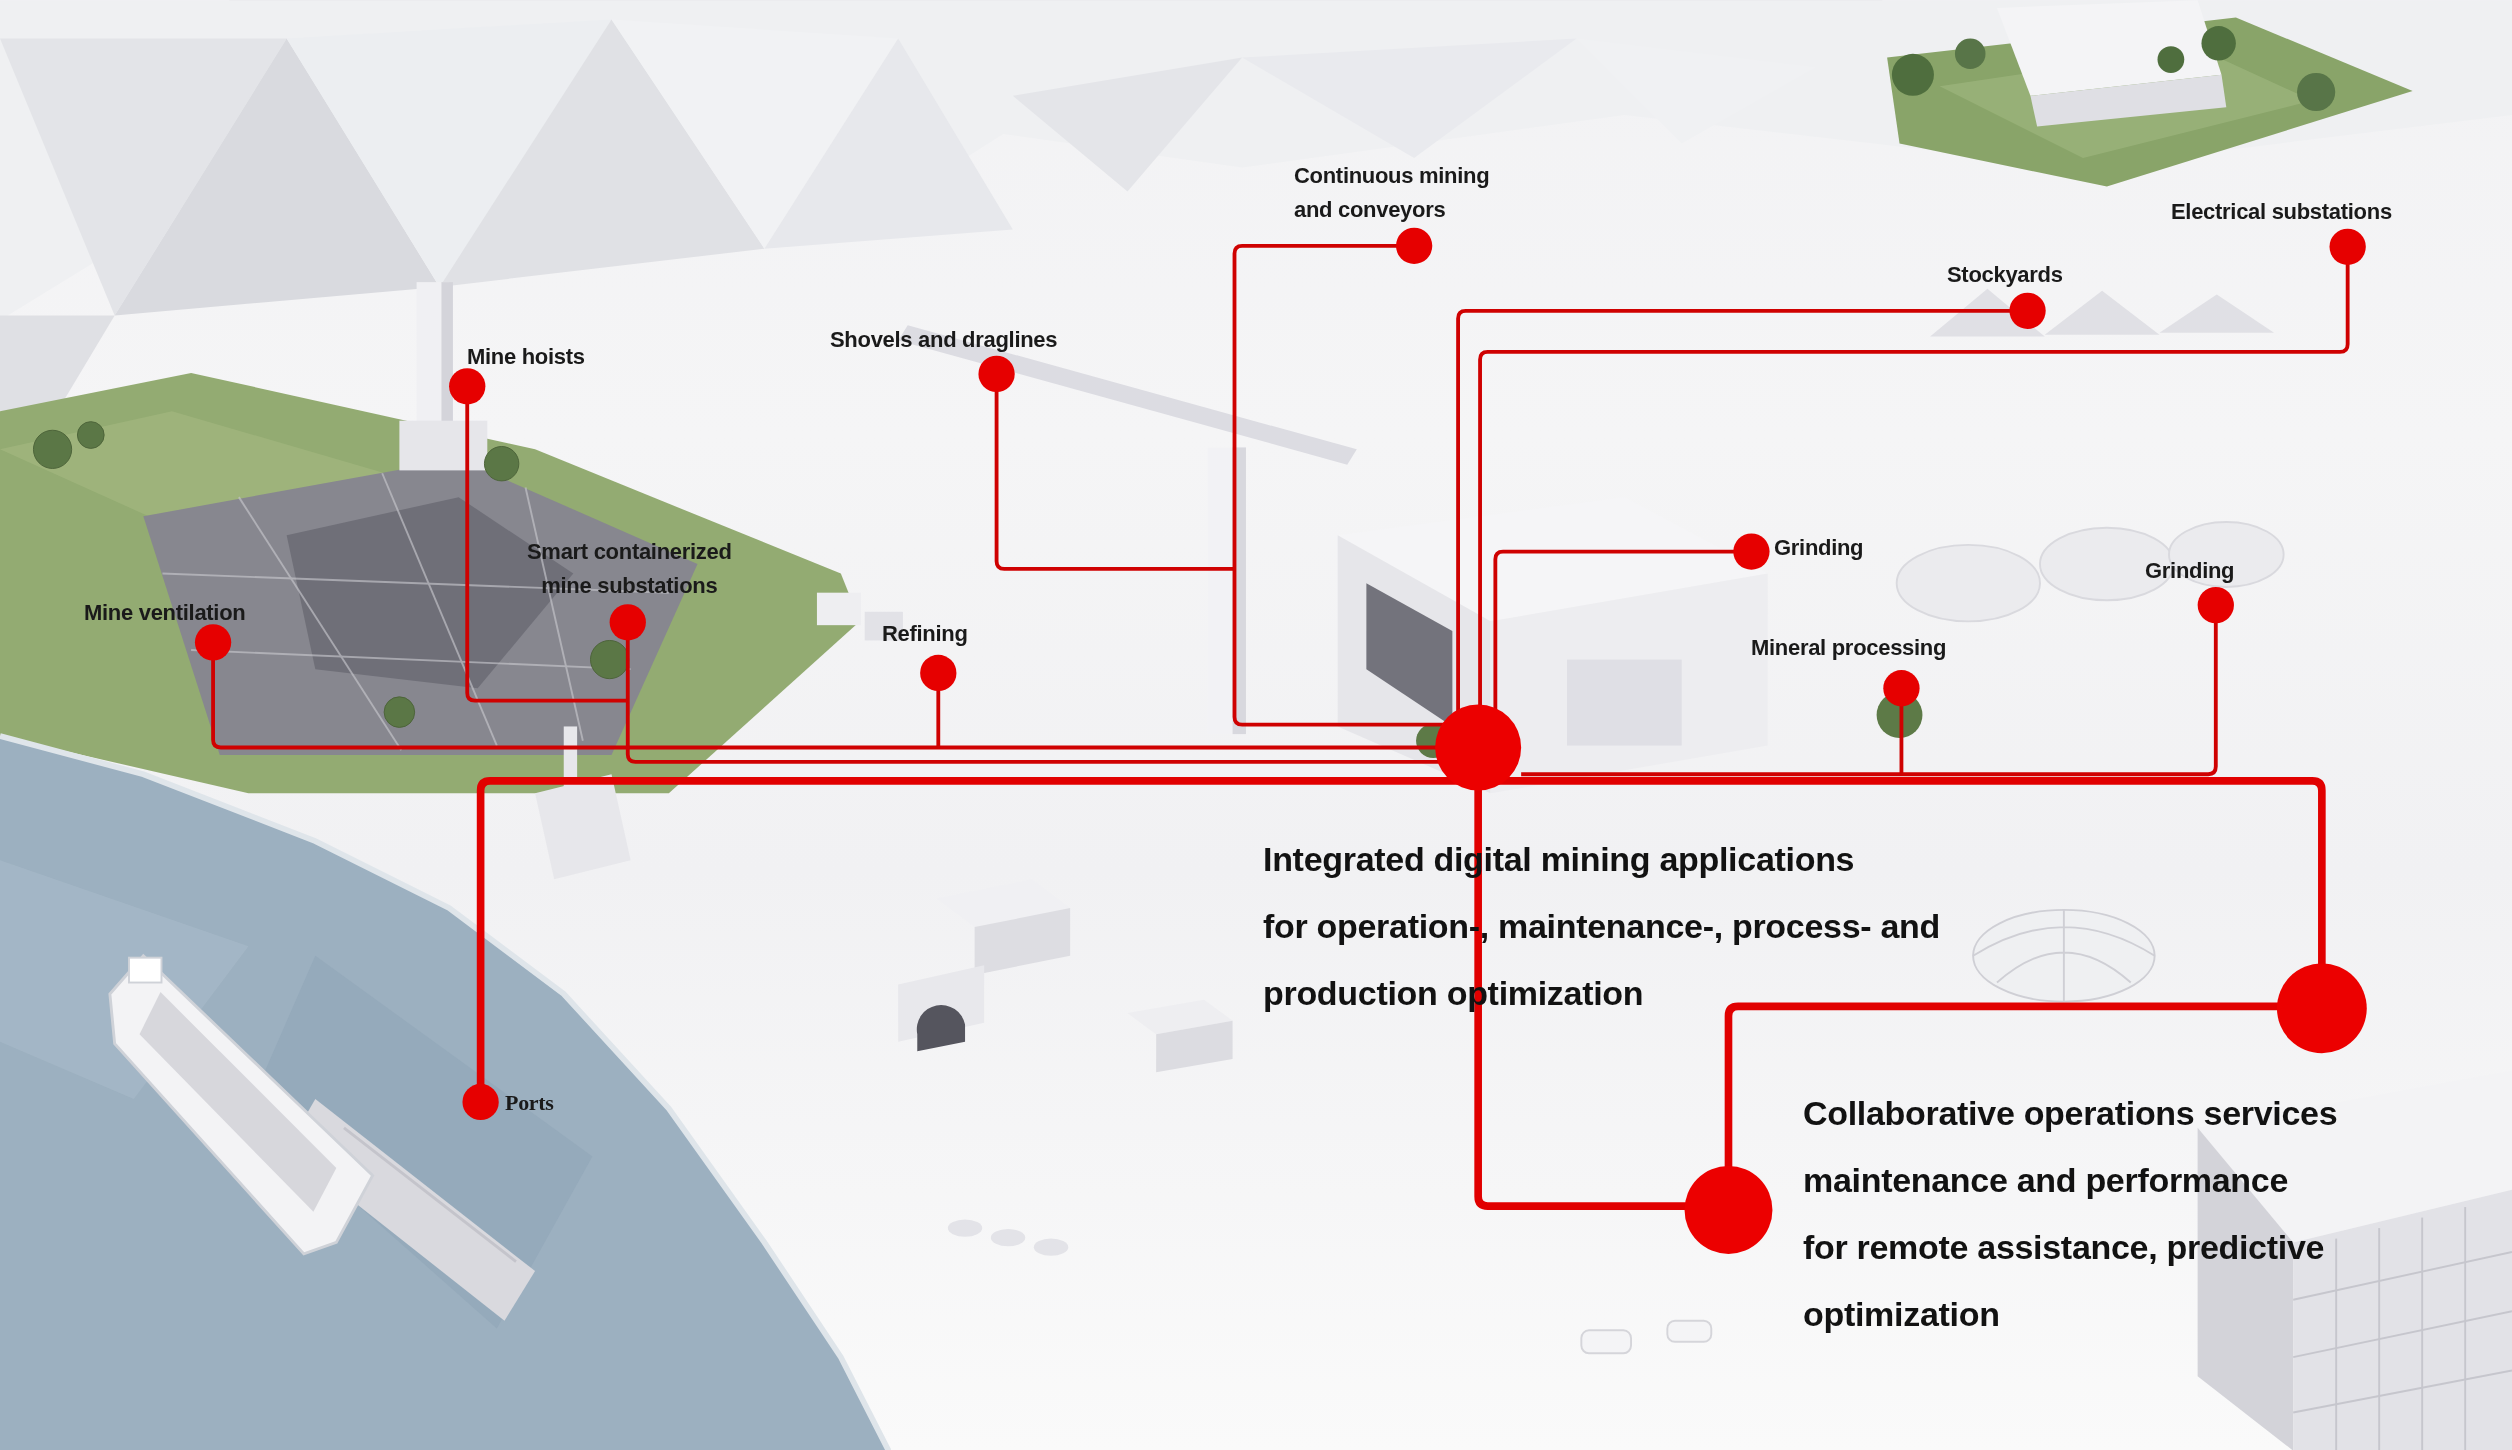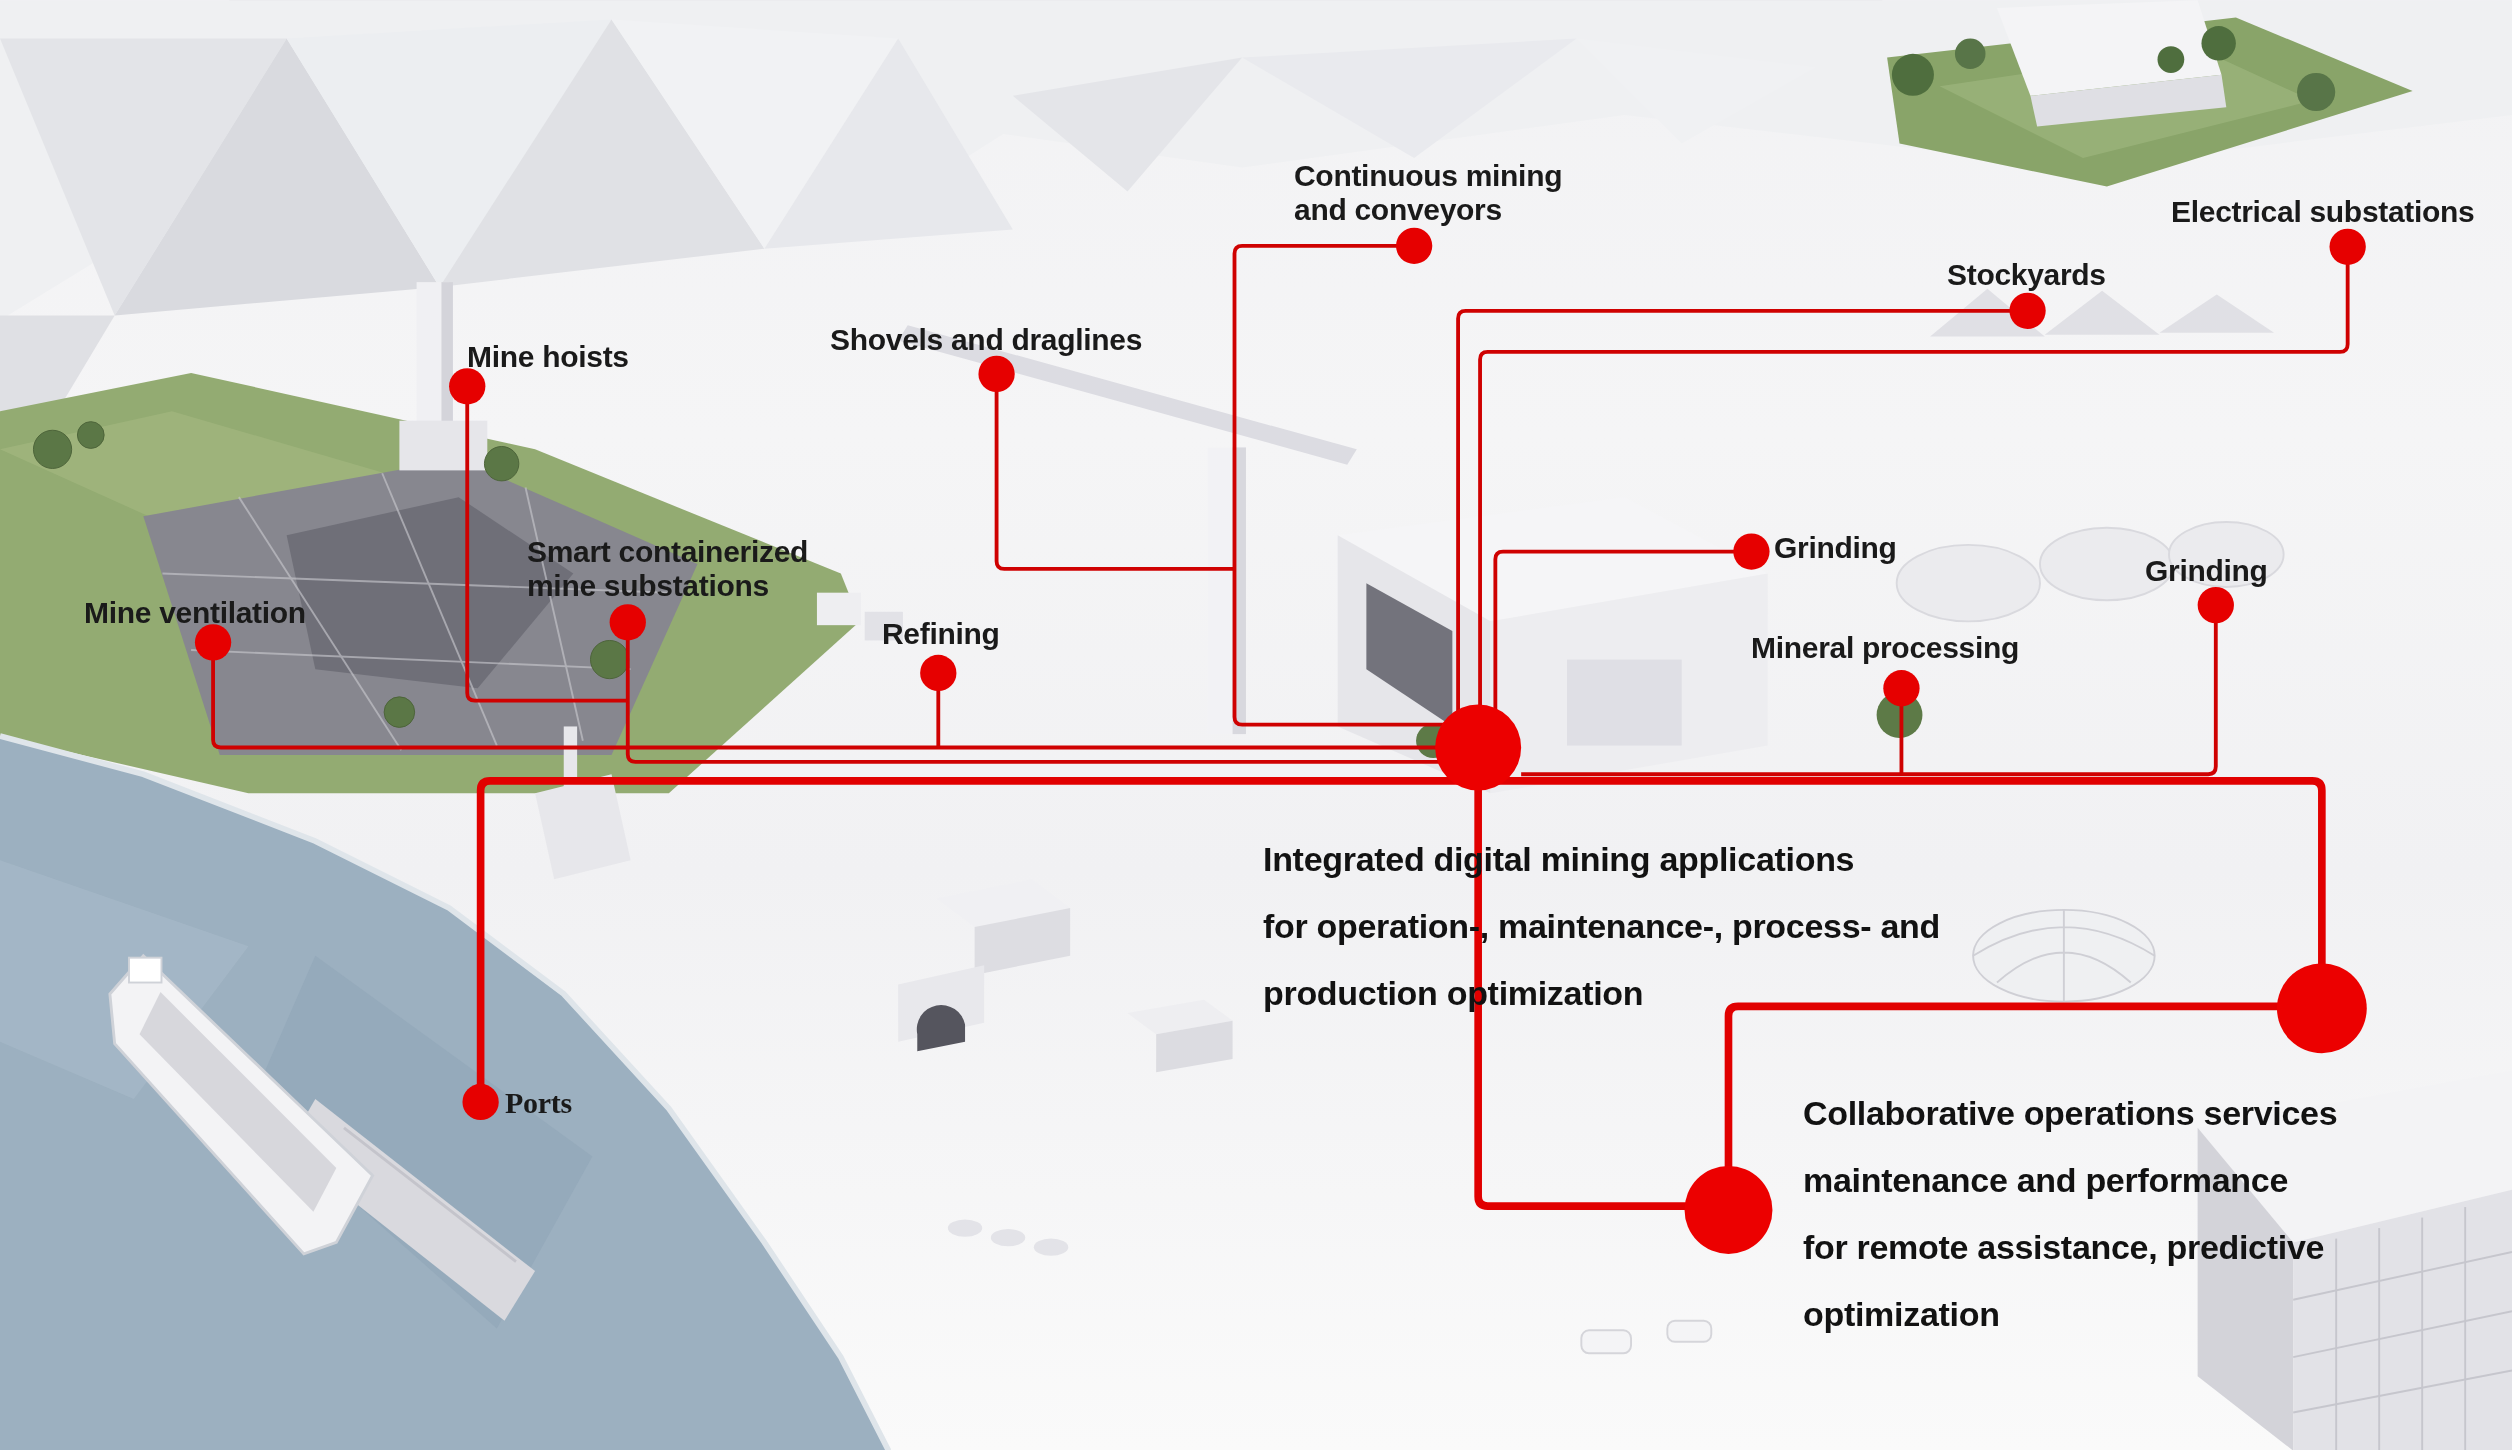--- a/index.html
+++ b/index.html
@@ -3,33 +3,33 @@
 <meta charset="utf-8">
 <style>
   html,body{margin:0;padding:0;background:#ffffff;}
   .stage{
     position:relative;width:2512px;height:1451px;overflow:hidden;
     background:linear-gradient(180deg,#f2f2f4 0%,#f5f5f6 30%,#f1f1f3 60%,#fafafa 100%);
     font-family:"Liberation Sans","DejaVu Sans",sans-serif;
   }
   svg.layer{position:absolute;left:0;top:0;width:2512px;height:1451px;}
   .callout{
-    position:absolute;font-weight:bold;font-size:30px;line-height:34px;
+    position:absolute;font-weight:bold;font-size:22px;line-height:34px;
     color:#1a1a1a;white-space:nowrap;letter-spacing:-0.3px;z-index:30;
   }
   .callout span{display:block;}
   .annotation{
     position:absolute;font-weight:bold;font-size:34px;line-height:43px;
     color:#121212;white-space:nowrap;letter-spacing:-0.3px;z-index:30;
   }
   .annotation span{display:block;margin-top:24px;}
   
   #co-mine-ventilation{left:84px;top:596px;}
   #co-mine-hoists{left:467px;top:340px;}
-  #co-smart-substations{left:527px;top:535px;}
+  #co-smart-substations{left:527px;top:535px;text-align:center;}
   #co-shovels{left:830px;top:323px;}
   #co-continuous-mining{left:1294px;top:159px;}
   #co-refining{left:882px;top:617px;}
   #co-stockyards{left:1947px;top:258px;}
   #co-electrical-substations{left:2171px;top:195px;}
   #co-grinding{left:1774px;top:531px;}
   #co-smelting{left:2145px;top:554px;}
   #co-mineral-processing{left:1751px;top:631px;}
   #co-ports{left:505px;top:1086px;font-family:Liberation Serif, serif;}
   #an-integrated{left:1263px;top:814px;}

